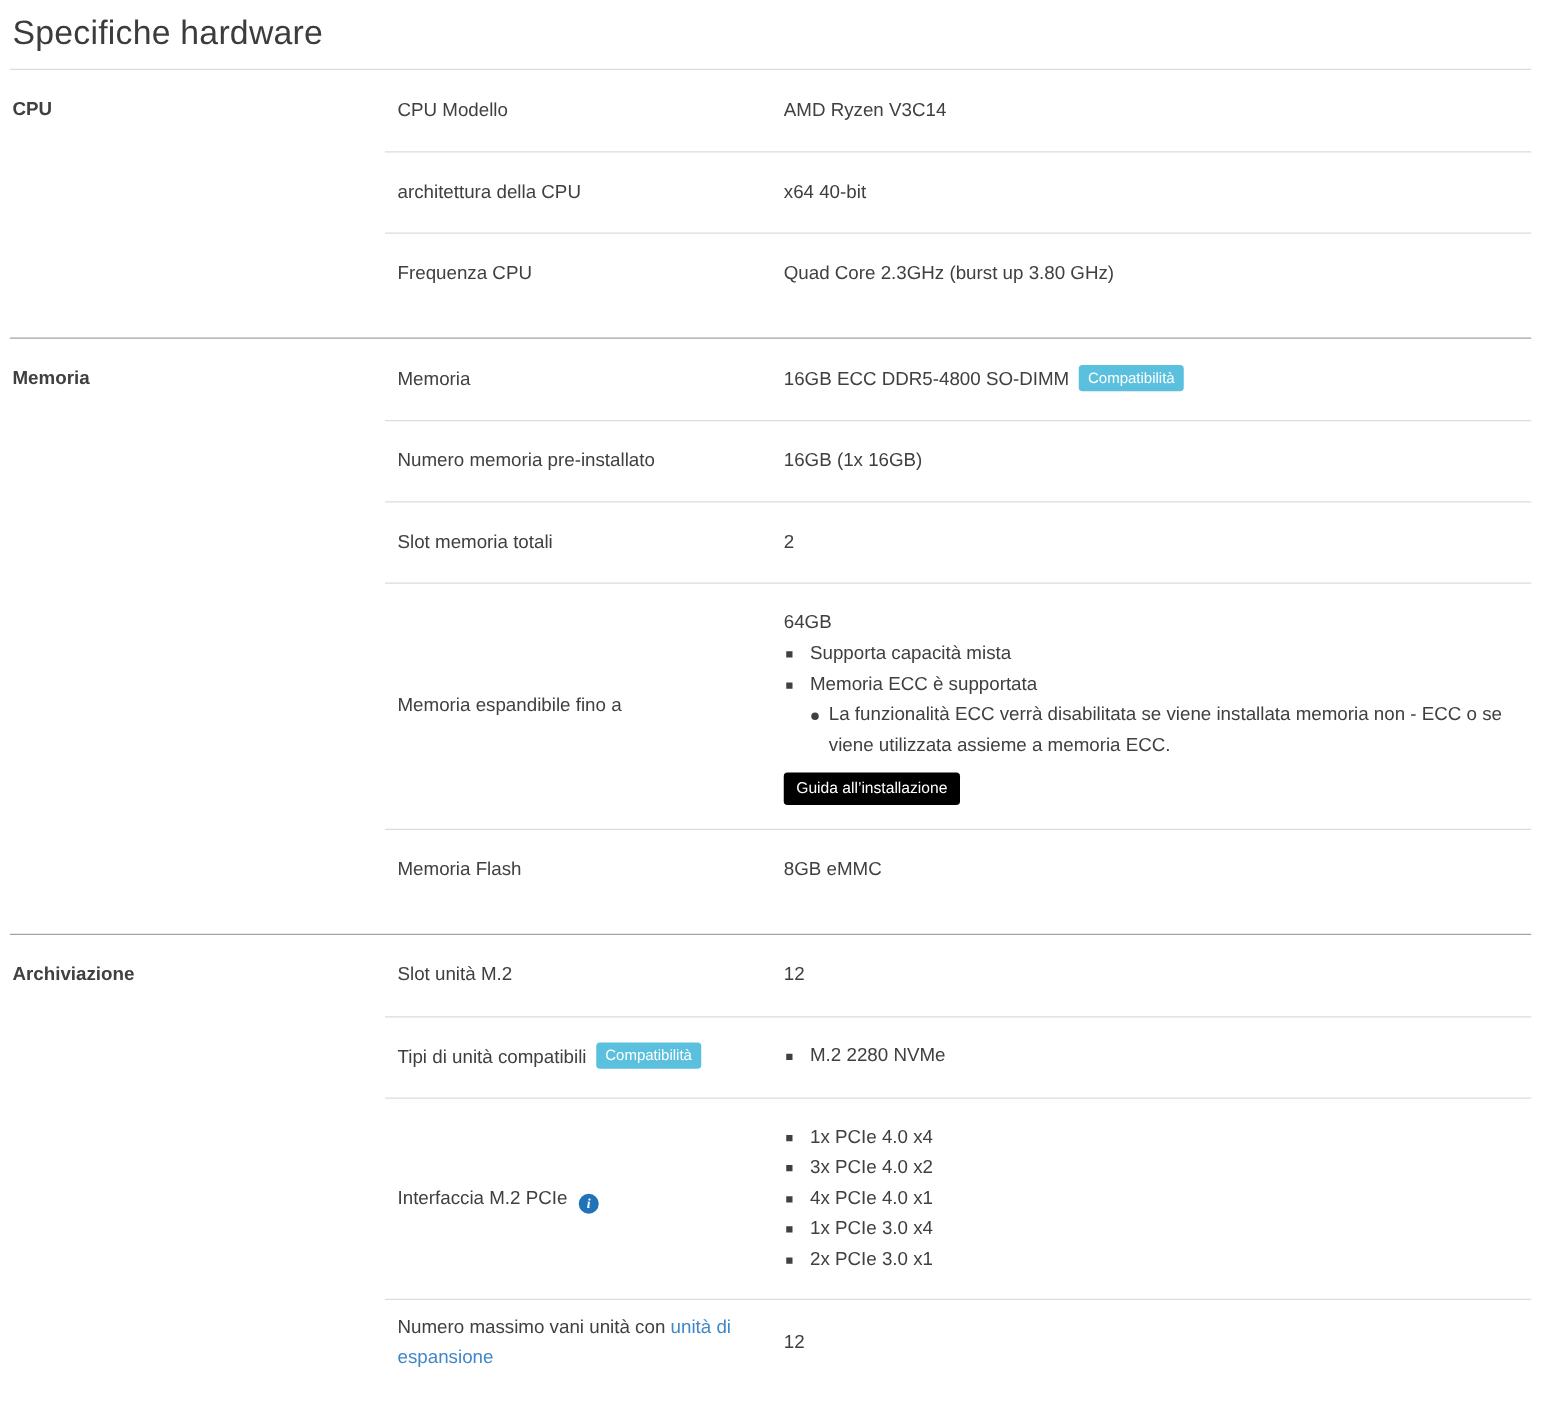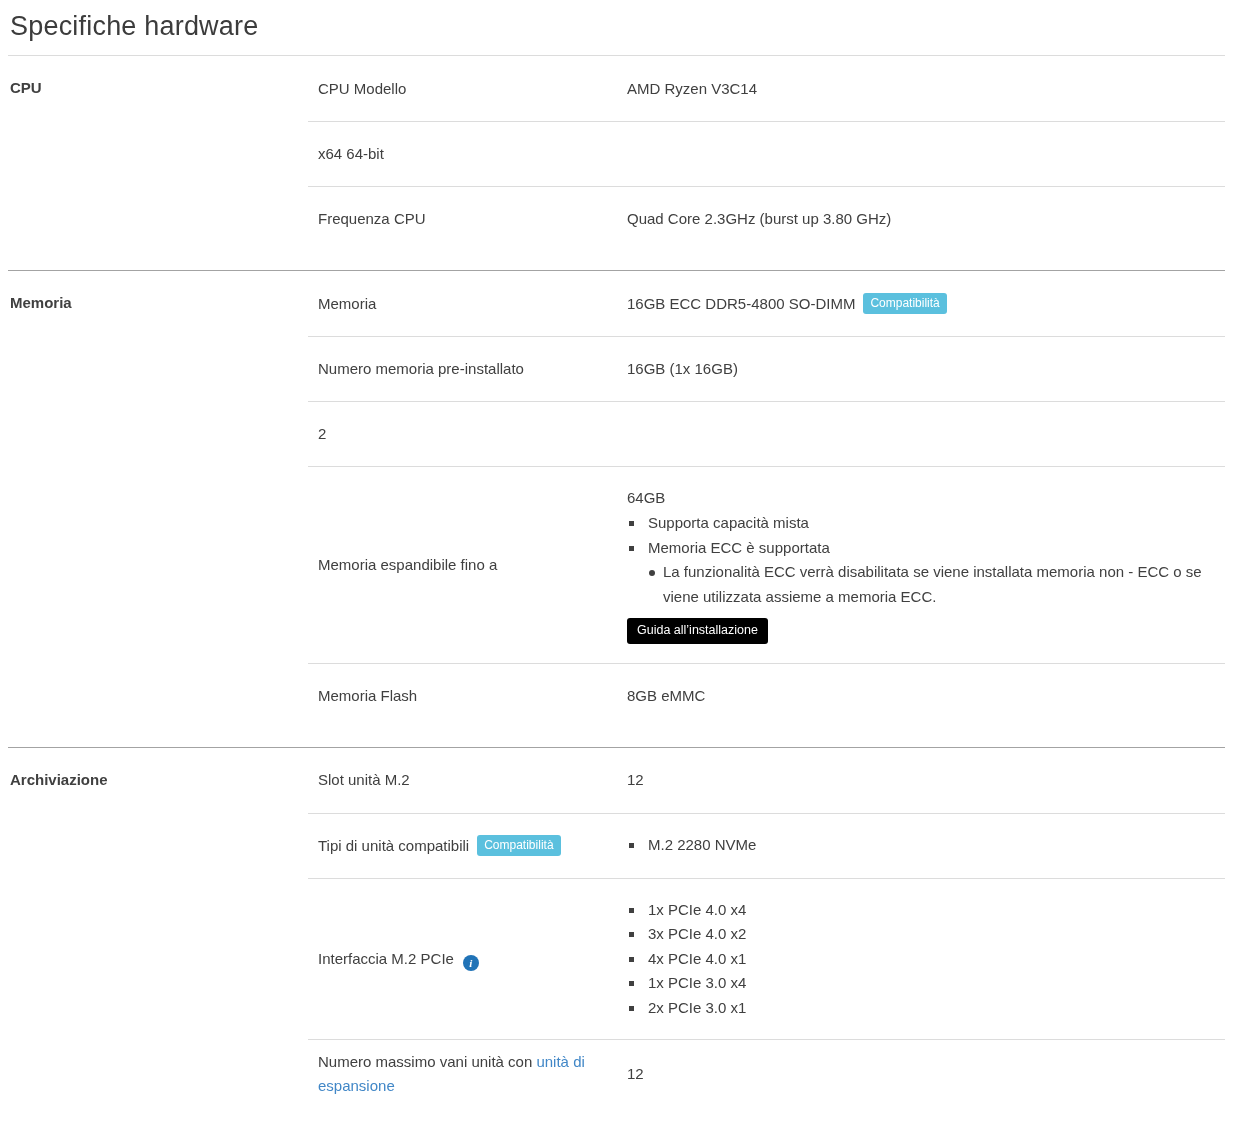--- a/index.html
+++ b/index.html
@@ -142,40 +142,42 @@
   <h1 class="page-title">Specifiche hardware</h1>
   <main id="spec-table">
       <section class="section">
         <h2 class="section-title">CPU</h2>
         <div class="rows">
           <div class="row">
             <div class="row-label">CPU Modello</div>
             <div class="row-value"><span class="value-text">AMD Ryzen V3C14</span></div>
           </div>
           <div class="row">
-            <div class="row-value"><span class="value-text">x64 64-bit</span></div>
+            <div class="row-label">architettura della CPU</div>
+            <div class="row-value"><span class="value-text">x64 40-bit</span></div>
           </div>
           <div class="row">
             <div class="row-label">Frequenza CPU</div>
             <div class="row-value"><span class="value-text">Quad Core 2.3GHz (burst up 3.80 GHz)</span></div>
           </div>
         </div>
       </section>
       <section class="section">
         <h2 class="section-title">Memoria</h2>
         <div class="rows">
           <div class="row">
             <div class="row-label">Memoria</div>
             <div class="row-value"><span class="value-text">16GB ECC DDR5-4800 SO-DIMM</span><span class="badge">Compatibilità</span></div>
           </div>
           <div class="row">
             <div class="row-label">Numero memoria pre-installato</div>
             <div class="row-value"><span class="value-text">16GB (1x 16GB)</span></div>
           </div>
           <div class="row">
+            <div class="row-label">Slot memoria totali</div>
             <div class="row-value"><span class="value-text">2</span></div>
           </div>
           <div class="row tall">
             <div class="row-label">Memoria espandibile fino a</div>
             <div class="row-value"><div class="value-intro">64GB</div><ul class="value-list">
                 <li>Supporta capacità mista</li>
                 <li>Memoria ECC è supportata</li>
               </ul><ul class="value-sublist">
                 <li>La funzionalità ECC verrà disabilitata se viene installata memoria non - ECC o se viene utilizzata assieme a memoria ECC.</li>
               </ul><a class="btn-info" href="#">Guida all’installazione</a></div>

